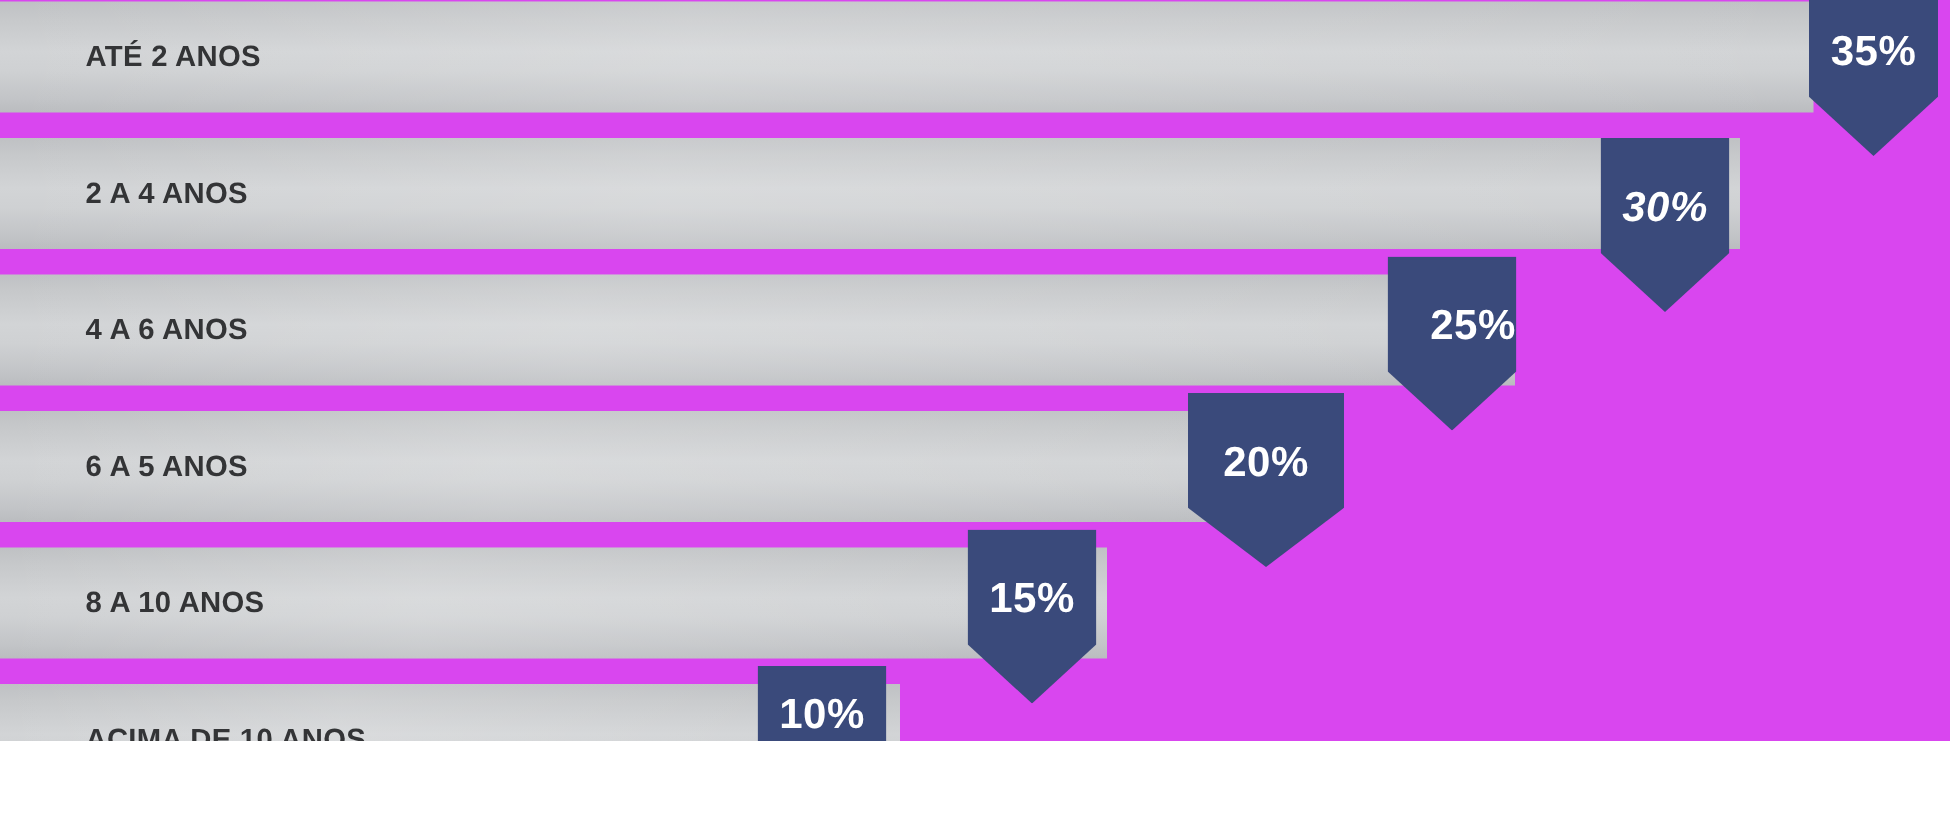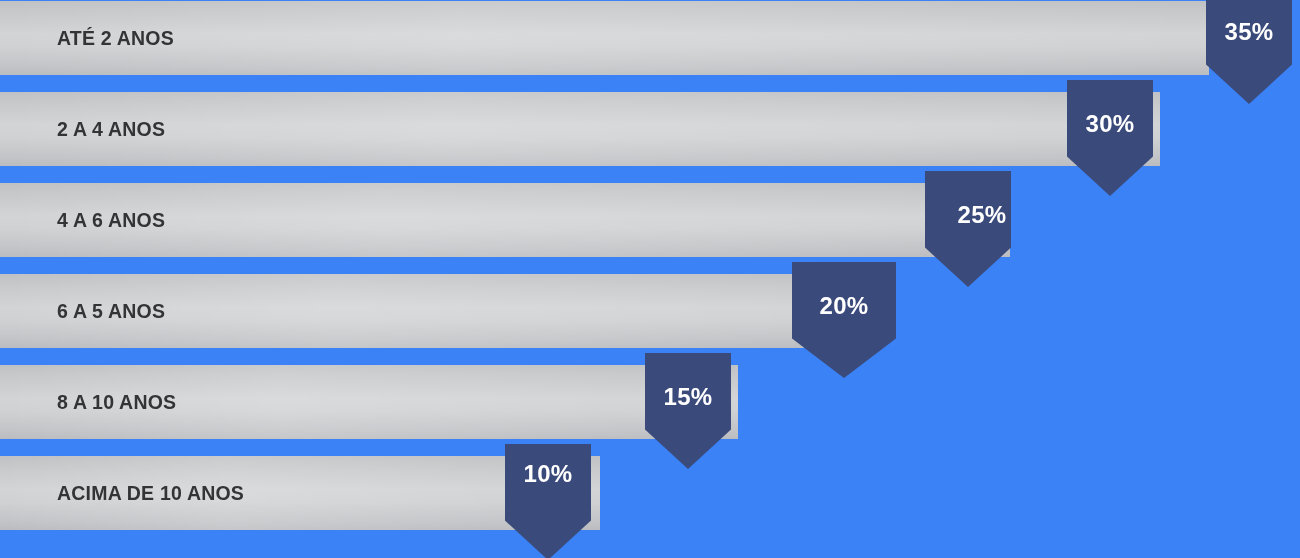--- a/index.html
+++ b/index.html
@@ -7,22 +7,22 @@
     margin: 0;
     padding: 0;
     background: #ffffff;
   }
   body {
     font-family: "Liberation Sans", sans-serif;
   }
   #chart-root {
     position: relative;
     width: 1300px;
-    height: 558px;
-    background: #3b82f6;
+    height: 494px;
+    background: #d946ef;
     overflow: hidden;
   }
   .row {
     position: absolute;
     left: 0;
     height: 74px;
   }
   
   .bar {
     position: absolute;
@@ -73,21 +73,21 @@
     inset: 0;
     background: #3a4a7b;
     -webkit-clip-path: polygon(0% 0%, 100% 0%, 100% 66%, 50% 100%, 0% 66%);
     clip-path: polygon(0% 0%, 100% 0%, 100% 66%, 50% 100%, 0% 66%);
   }
   .badge-value {
     position: absolute;
     left: 0;
     right: 0;
     text-align: center;
-    font-size: 24px;
+    font-size: 28px;
     font-weight: bold;
     color: #ffffff;
     letter-spacing: 0.3px;
     z-index: 5;
     white-space: nowrap;
   }
 </style>
 </head>
 <body>
 
@@ -99,21 +99,21 @@
   </div>
   <div class="badge" style="left:1206px; top:-12px; height:116px;">
     <div class="badge-shape"></div>
     <div class="badge-value" style="top:30px;">35%</div>
   </div>
 
   <div class="row" style="top:92px;">
     <div class="bar" style="width:1160px;"></div>
     <div class="bar-label">2 A 4 ANOS</div>
   </div>
-  <div class="badge" style="left:1067px; top:80px; height:116px;">
+  <div class="badge" style="left:1067px; top:92px; height:116px;font-style:italic;">
     <div class="badge-shape"></div>
     <div class="badge-value" style="top:30px;">30%</div>
   </div>
 
   <div class="row" style="top:183px;">
     <div class="bar" style="width:1010px;"></div>
     <div class="bar-label">4 A 6 ANOS</div>
   </div>
   <div class="badge" style="left:925px; top:171px; height:116px;">
     <div class="badge-shape"></div>

